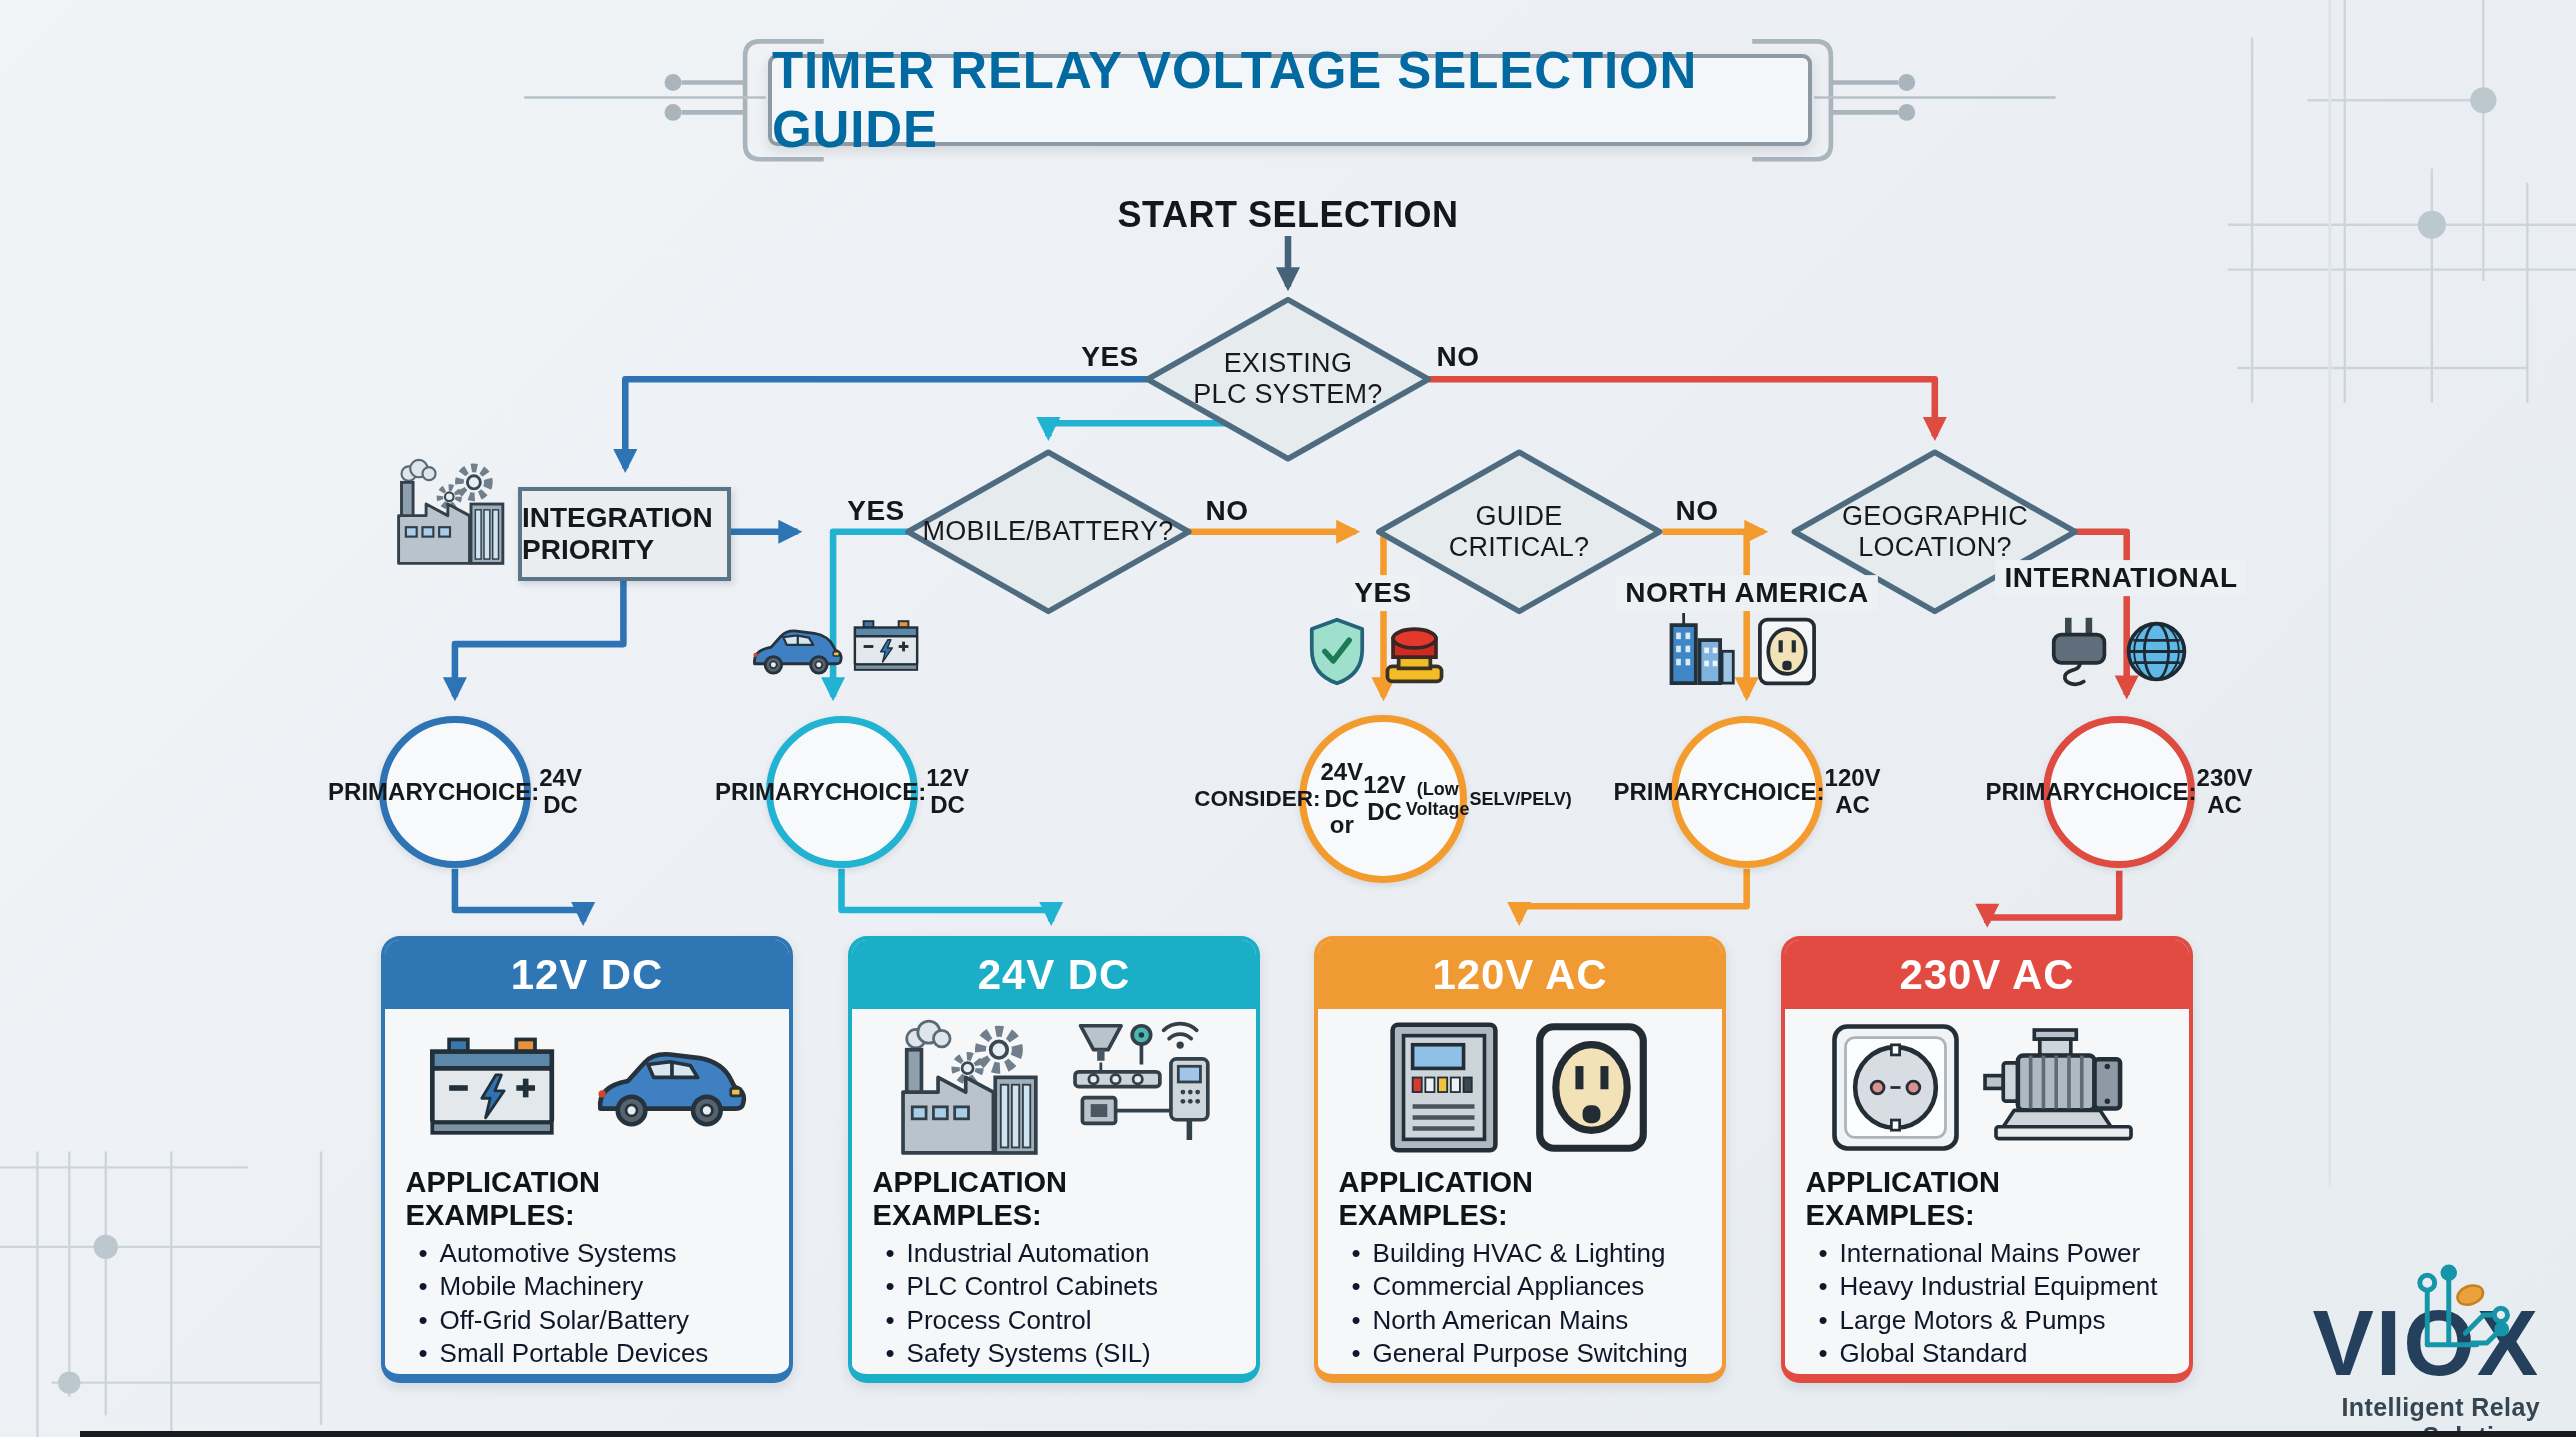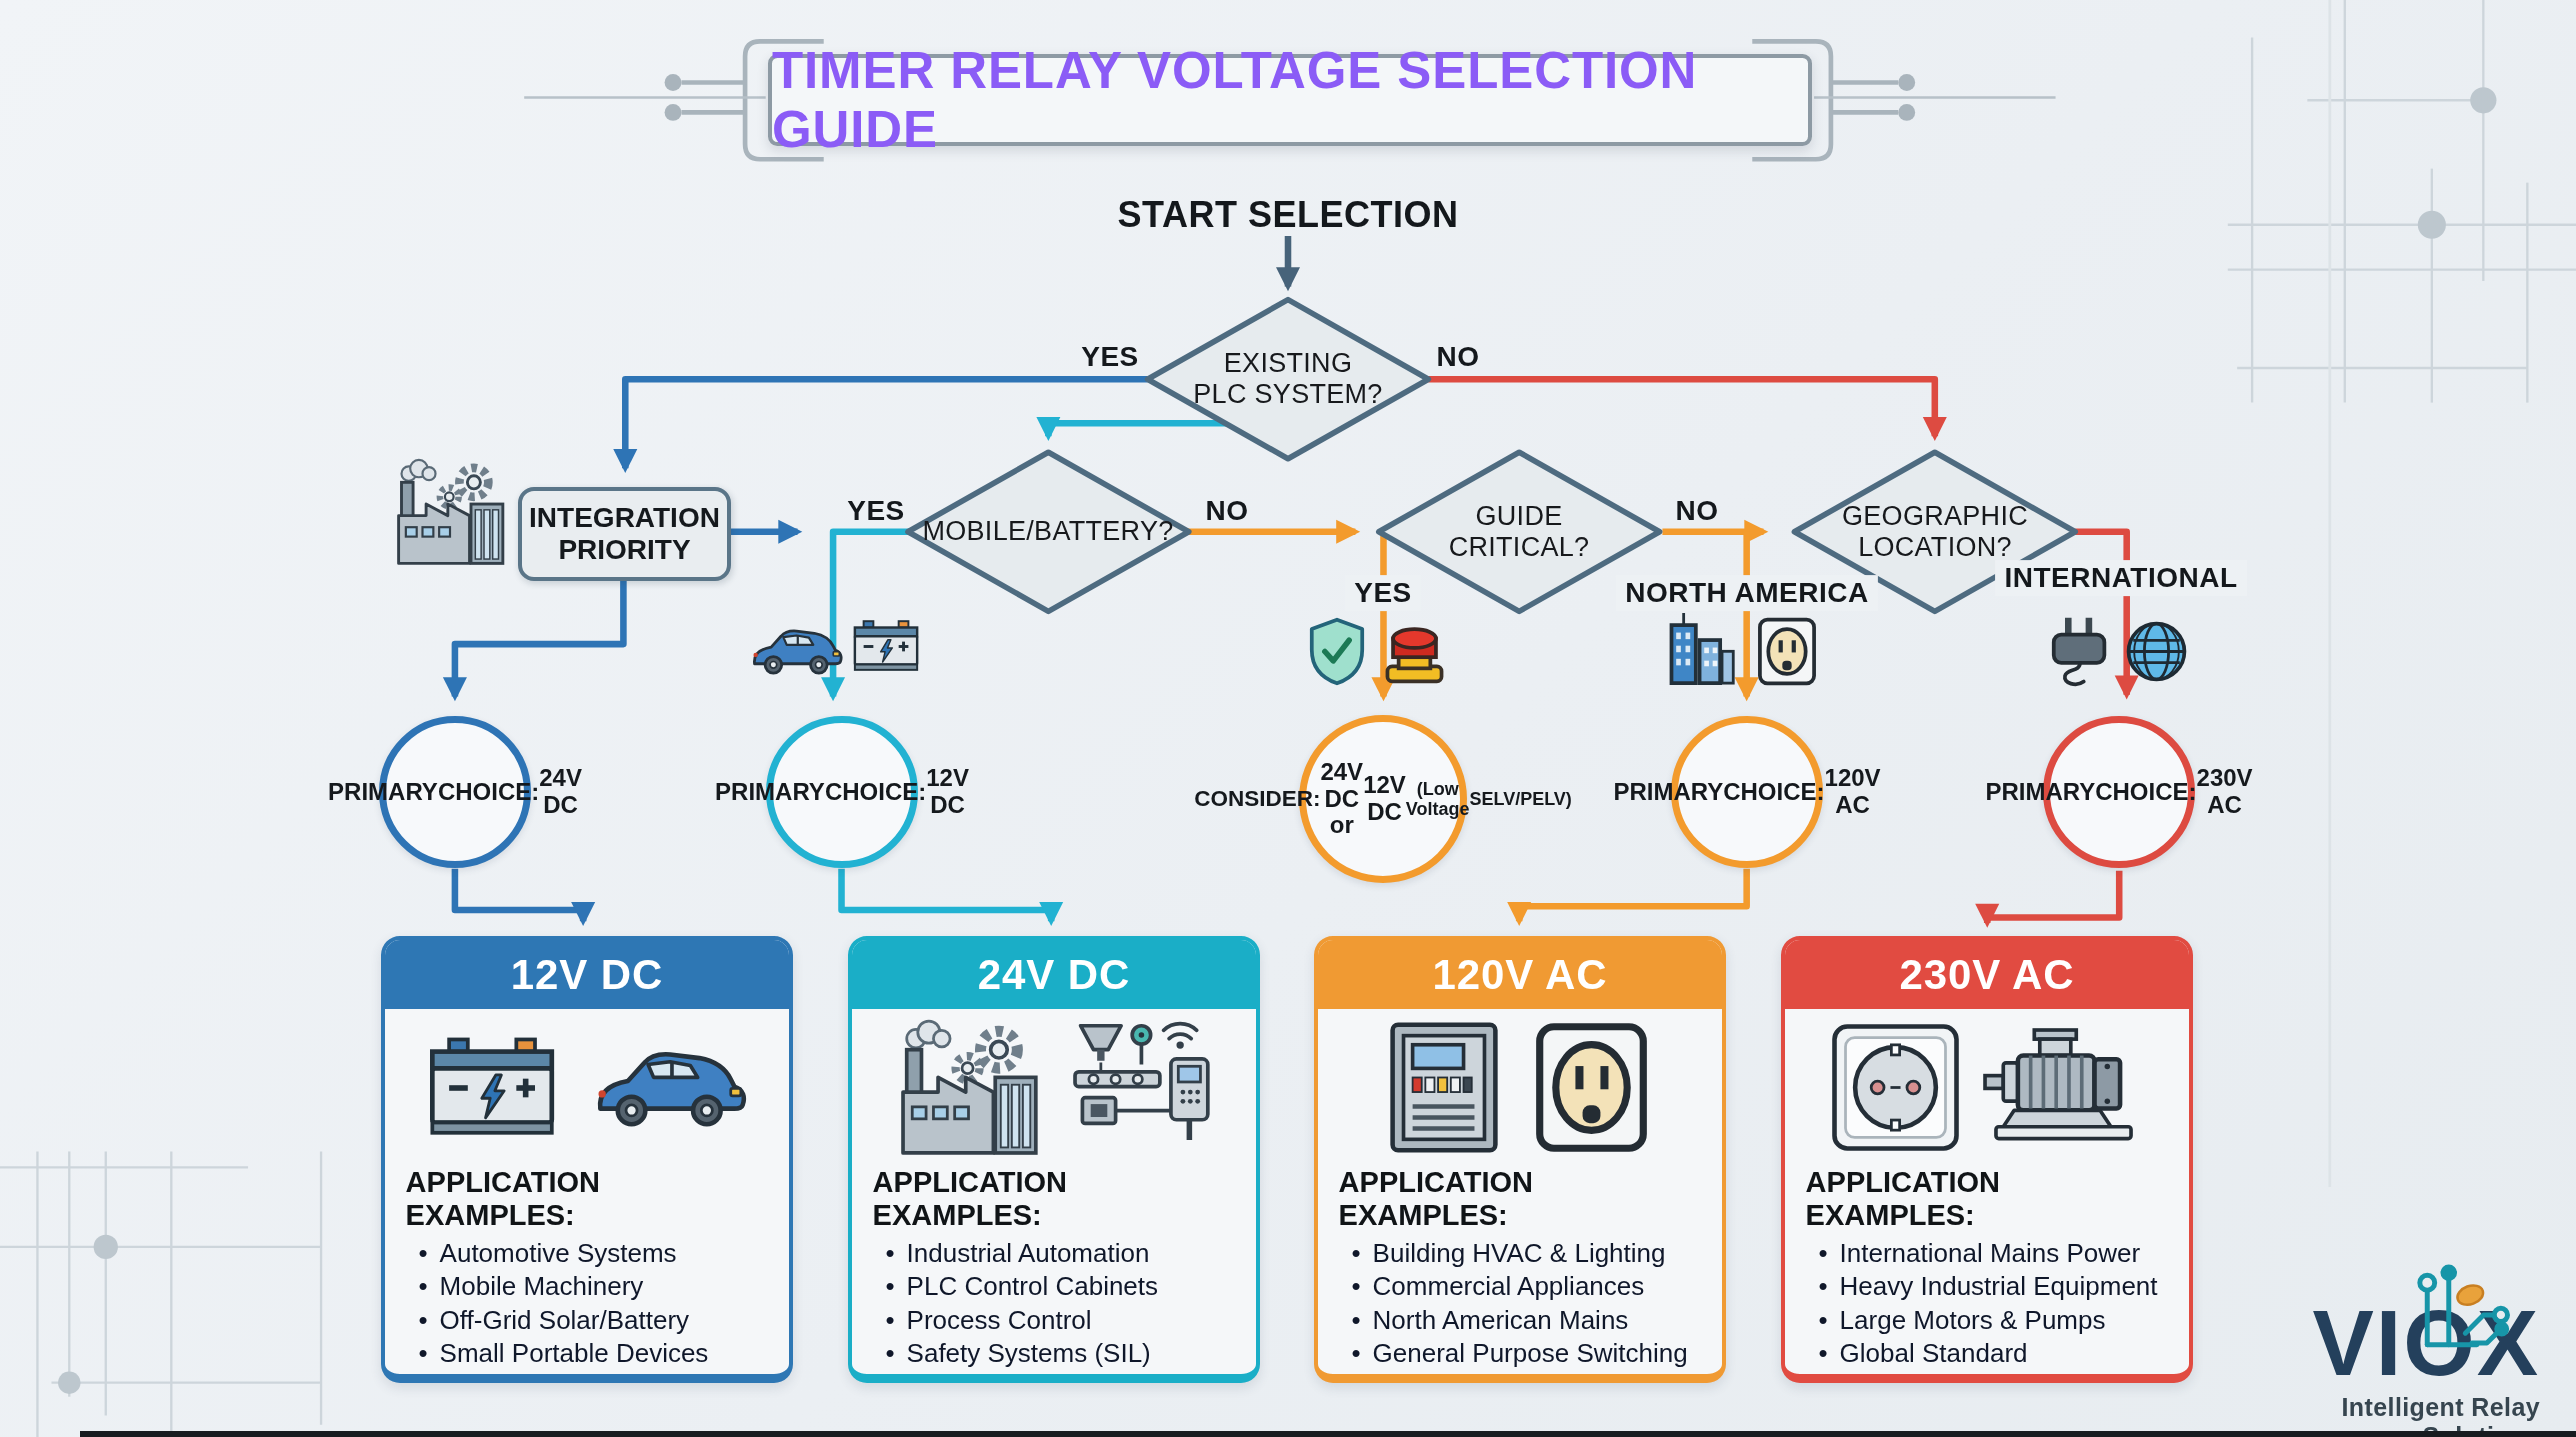--- a/index.html
+++ b/index.html
@@ -8,24 +8,24 @@
          font-family:"Liberation Sans",sans-serif;color:#15191d}
   .abs{position:absolute}
   svg{display:block}
   .lbl{position:absolute;transform:translate(-50%,-50%);font-weight:800;font-size:28px;
        letter-spacing:0.5px;white-space:nowrap;color:#14181c}
   .mask{background:#edf1f4;padding:1.9px 9.4px}
   .dlabel{position:absolute;transform:translate(-50%,-50%);font-weight:400;font-size:27px;
           text-align:center;line-height:1.15;letter-spacing:0.3px;color:#17191c}
   .banner{position:absolute;left:768px;top:54px;width:1044px;height:92px;background:#f4f7f9;
           border:4.7px solid #8d9aa4;border-radius:9.4px;display:flex;align-items:center;justify-content:center;
-          font-size:51px;font-weight:800;color:#8b5cf6;letter-spacing:0.9px;box-sizing:border-box;
+          font-size:51px;font-weight:800;color:#0369a1;letter-spacing:0.9px;box-sizing:border-box;
           box-shadow:0 4.7px 11.2px rgba(40,60,80,.14)}
   .box-int{position:absolute;left:518px;top:487px;width:213px;height:94px;background:#e9edf0;
-           border:4.7px solid #5a7588;border-radius:16px;display:flex;flex-direction:column;align-items:center;
+           border:4.7px solid #5a7588;border-radius:0;display:flex;flex-direction:column;align-items:flex-start;
            justify-content:center;font-weight:700;font-size:28px;line-height:1.15;box-sizing:border-box;
            text-align:center;box-shadow:1.9px 2.8px 6.6px rgba(40,60,80,.18)}
   .circle{position:absolute;border-radius:50%;background:#f7f9fb;display:flex;flex-direction:row;
           align-items:center;justify-content:center;text-align:center;font-weight:800;line-height:1.12;
           box-sizing:border-box;box-shadow:0 2.8px 7.5px rgba(40,60,80,.12)}
   .circle .s{font-size:24px}
   .circle .xs{font-size:18px;font-weight:700}
   .card{position:absolute;top:936px;width:412px;height:447px;border-radius:19px;background:#f5f7f9;
         box-sizing:border-box;overflow:hidden;box-shadow:0 4.7px 11.2px rgba(40,60,80,.12)}
   .card .hd{height:69px;display:flex;align-items:center;justify-content:center;color:#fff;

